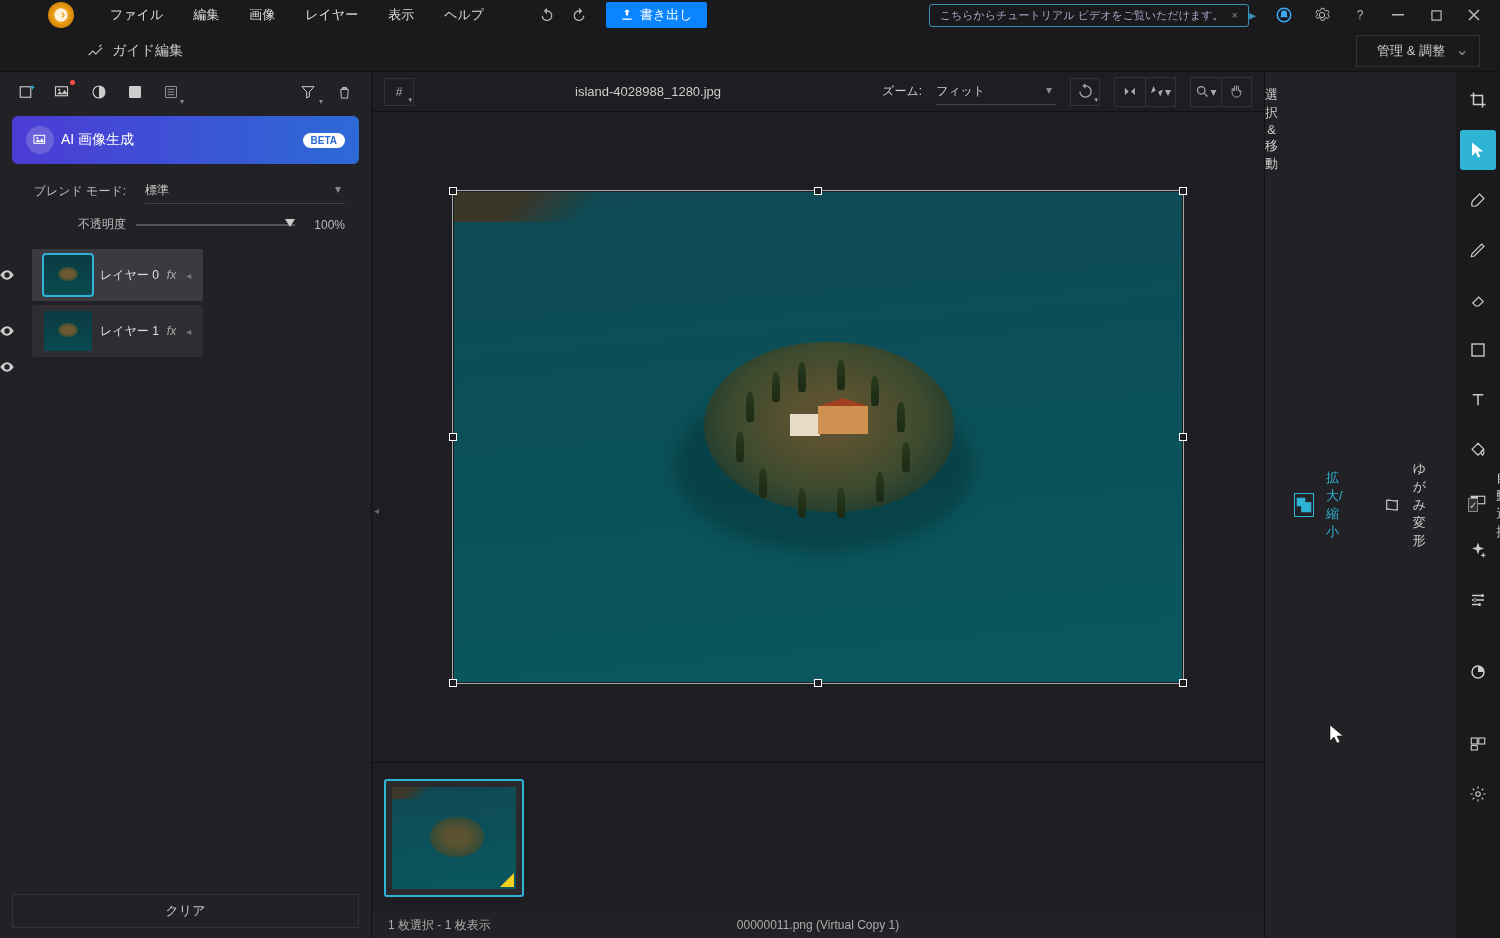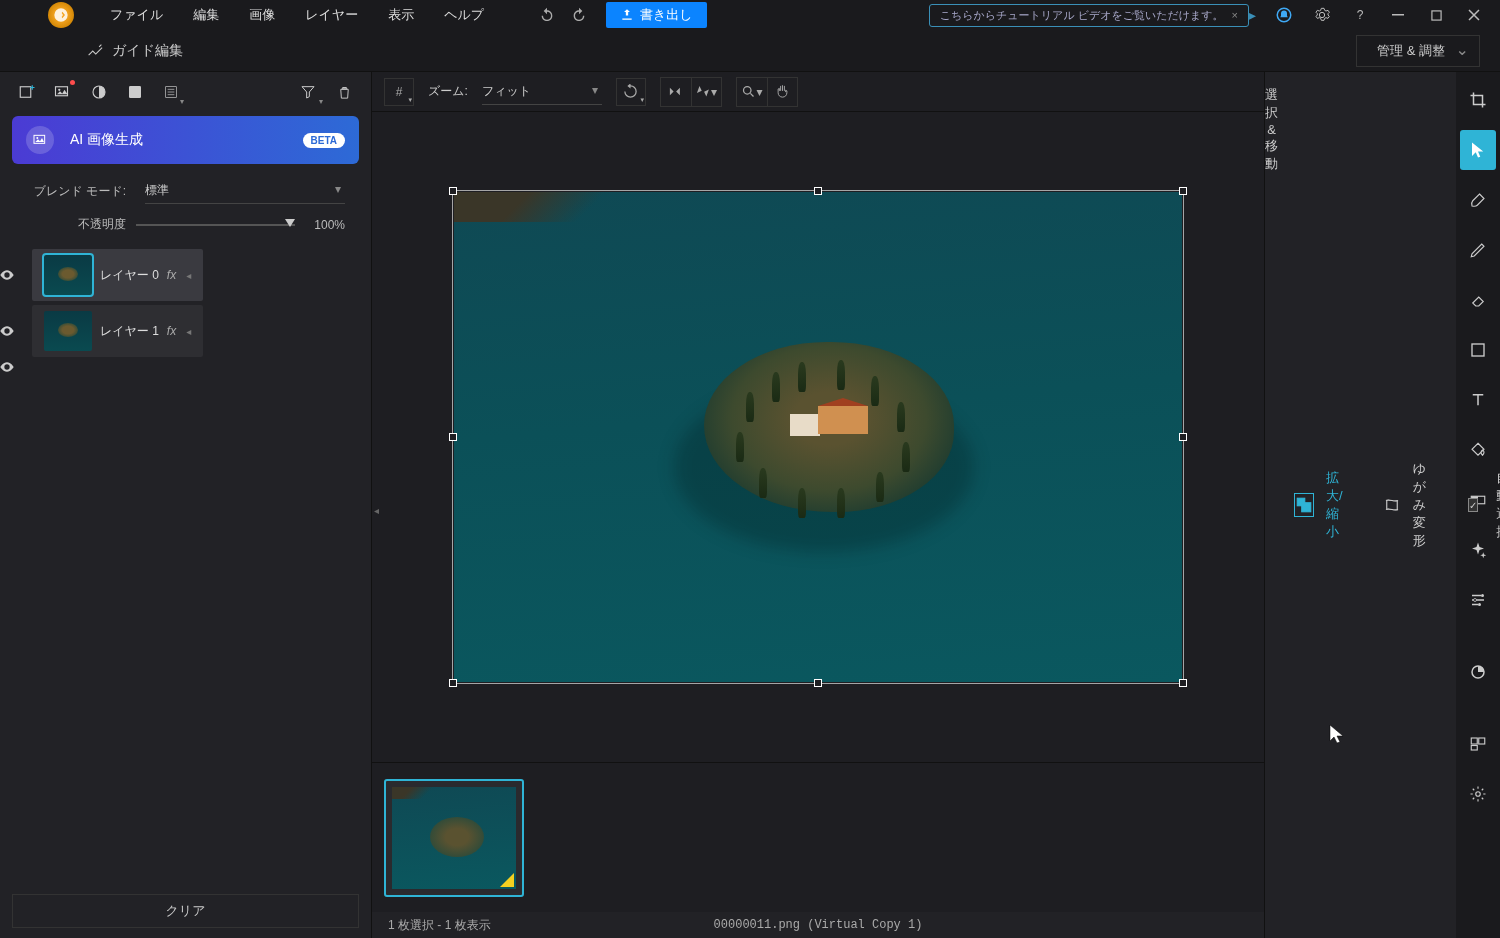--- a/index.html
+++ b/index.html
@@ -32,21 +32,21 @@
 
 
 .main { flex: 1; display: flex; min-height: 0; }
 
 
 .left-panel { width: 372px; background: #222226; display: flex; flex-direction: column; border-right: 1px solid #111; position:relative;}
 .left-toolbar { height: 40px; display: flex; align-items: center; padding: 0 12px; gap: 6px; }
 .lt-btn { width: 30px; height: 28px; display:flex; align-items:center; justify-content:center; color:#ccc; cursor:pointer; position:relative;}
 .lt-btn .dot { position:absolute; top:2px; right:3px; width:5px;height:5px;background:#ff4d4d;border-radius:50%;}
 .lt-sep { flex: 1; }
-.ai-banner { margin: 4px 12px 10px 12px; height: 48px; border-radius: 6px; background: linear-gradient(90deg, #4b3bd4, #2d6ad6); display: flex; align-items: center; padding: 0 14px; gap: 16px; color: #fff; cursor: pointer; }
+.ai-banner { margin: 4px 12px 10px 12px; height: 48px; border-radius: 6px; background: linear-gradient(90deg, #4b3bd4, #2d6ad6); display: flex; align-items: center; padding: 0 14px; gap: 7px; color: #fff; cursor: pointer; }
 .ai-banner .ai-ic { width: 28px; height: 28px; border-radius: 50%; background: rgba(255,255,255,0.18); display:flex;align-items:center;justify-content:center; }
 .ai-banner .beta { margin-left: auto; background: #fff; color: #2d6ad6; font-size: 10px; font-weight: bold; padding: 2px 8px; border-radius: 10px; }
 .blend-row { display: flex; align-items: center; padding: 4px 26px; font-size: 12px; color: #bbb; }
 .blend-row .lbl { width: 100px; text-align: right; margin-right: 19px; }
 .blend-dd { flex: 1; border-bottom: 1px solid #444; padding: 4px 0; position: relative; cursor: pointer; color:#ccc; }
 .blend-dd::after { content: "▾"; position: absolute; right: 4px; color:#888; }
 .opac-row { display: flex; align-items: center; padding: 8px 26px 14px 26px; gap: 10px; font-size: 12px; color:#bbb;}
 .opac-row .lbl { width: 100px; text-align: right; }
 .slider-track { flex: 1; height: 2px; background: #555; position: relative; }
 .slider-thumb { position: absolute; right: 0; top: -5px; width: 0; height: 0; border-left:5px solid transparent; border-right:5px solid transparent; border-top:8px solid #ccc; }
@@ -93,21 +93,21 @@
 .tree { position:absolute; width:8px; height:30px; background: linear-gradient(#2a3a1e, #1a2a14); border-radius: 40% 40% 20% 20%; }
 .sel-box { position:absolute; border:1px solid rgba(255,255,255,0.6); inset: -2px; }
 .sel-handle { position:absolute; width:8px; height:8px; background:#1e1e22; border:1px solid #fff;}
 
 .filmstrip { height: 150px; background:#1e1e22; border-top:1px solid #111; display:flex; align-items:center; padding: 0 12px; gap:10px;}
 .film-item { width: 140px; height: 118px; border:2px solid #2fb4d6; border-radius: 3px; padding: 6px; background:#2a2a2e; cursor:pointer; position:relative;}
 .film-thumb { width:100%; height:100%; background: linear-gradient(175deg, #0f4954, #0a585f); position:relative; overflow:hidden;}
 .film-thumb .island-mini { position:absolute; left:38px; top:30px; width:54px;height:40px; background: radial-gradient(ellipse, #5a5230 30%, #2a4a3a 80%); border-radius:50%;}
 .film-flag { position:absolute; bottom:8px; right:8px; width:0;height:0; border-left:14px solid transparent; border-bottom:14px solid #f5d020;}
 .statusbar { height: 26px; background:#222226; display:flex; align-items:center; padding:0 16px; color:#aaa; font-size:12px; gap: 40px;}
-.statusbar .center-txt { position:absolute; left:50%; transform:translateX(-50%);font-family:Liberation Mono, monospace;}
+.statusbar .center-txt { position:absolute; left:50%; transform:translateX(-50%);}
 
 
 .right-panel { width: 192px; background:#222226; border-left:1px solid #111; display:flex; flex-direction:row; padding: 8px 0;}
 .rp-title { text-align:center; color:#ccc; font-size:13px; padding: 6px 0 12px;}
 .rp-row { display:flex; align-items:center; padding: 10px 16px; gap:12px; color:#ccc; cursor:pointer; font-size:13px;}
 .rp-row.active { color:#2fb4d6; }
 .rp-row.active .rp-ic { border:1px solid #2fb4d6; }
 .rp-ic { width:28px; height:24px; display:flex;align-items:center;justify-content:center; color:inherit;}
 .chk { width:14px;height:14px;border:1px solid #888;display:inline-flex;align-items:center;justify-content:center;margin-right:6px; background:#333;}
 .chk.checked::after { content:"✓"; font-size:10px; color:#ccc;}
@@ -319,20 +319,21 @@
       </div>
     </div>
 
     <div class="clear-btn">クリア</div>
     <div class="left-collapse">◂</div>
   </div>
 
   <div class="center">
     <div class="canvas-toolbar">
       <div class="ct-btn">#<span class="mini">▾</span></div>
+      <div class="filename">island-4028988_1280.jpg</div>
       <span class="zoom-lbl">ズーム:</span>
       <div class="zoom-dd">フィット</div>
       <div class="ct-btn">
           <svg width="15" height="15" viewBox="0 0 24 24">
             <path d="M4 12a8 8 0 108-8v3L7 3l5-4v3a10 10 0 11-10 10h2z"></path>
           </svg>
           <span class="mini">▾</span>
         </div>
       <div class="ct-group">
         <div class="ct-sub">

